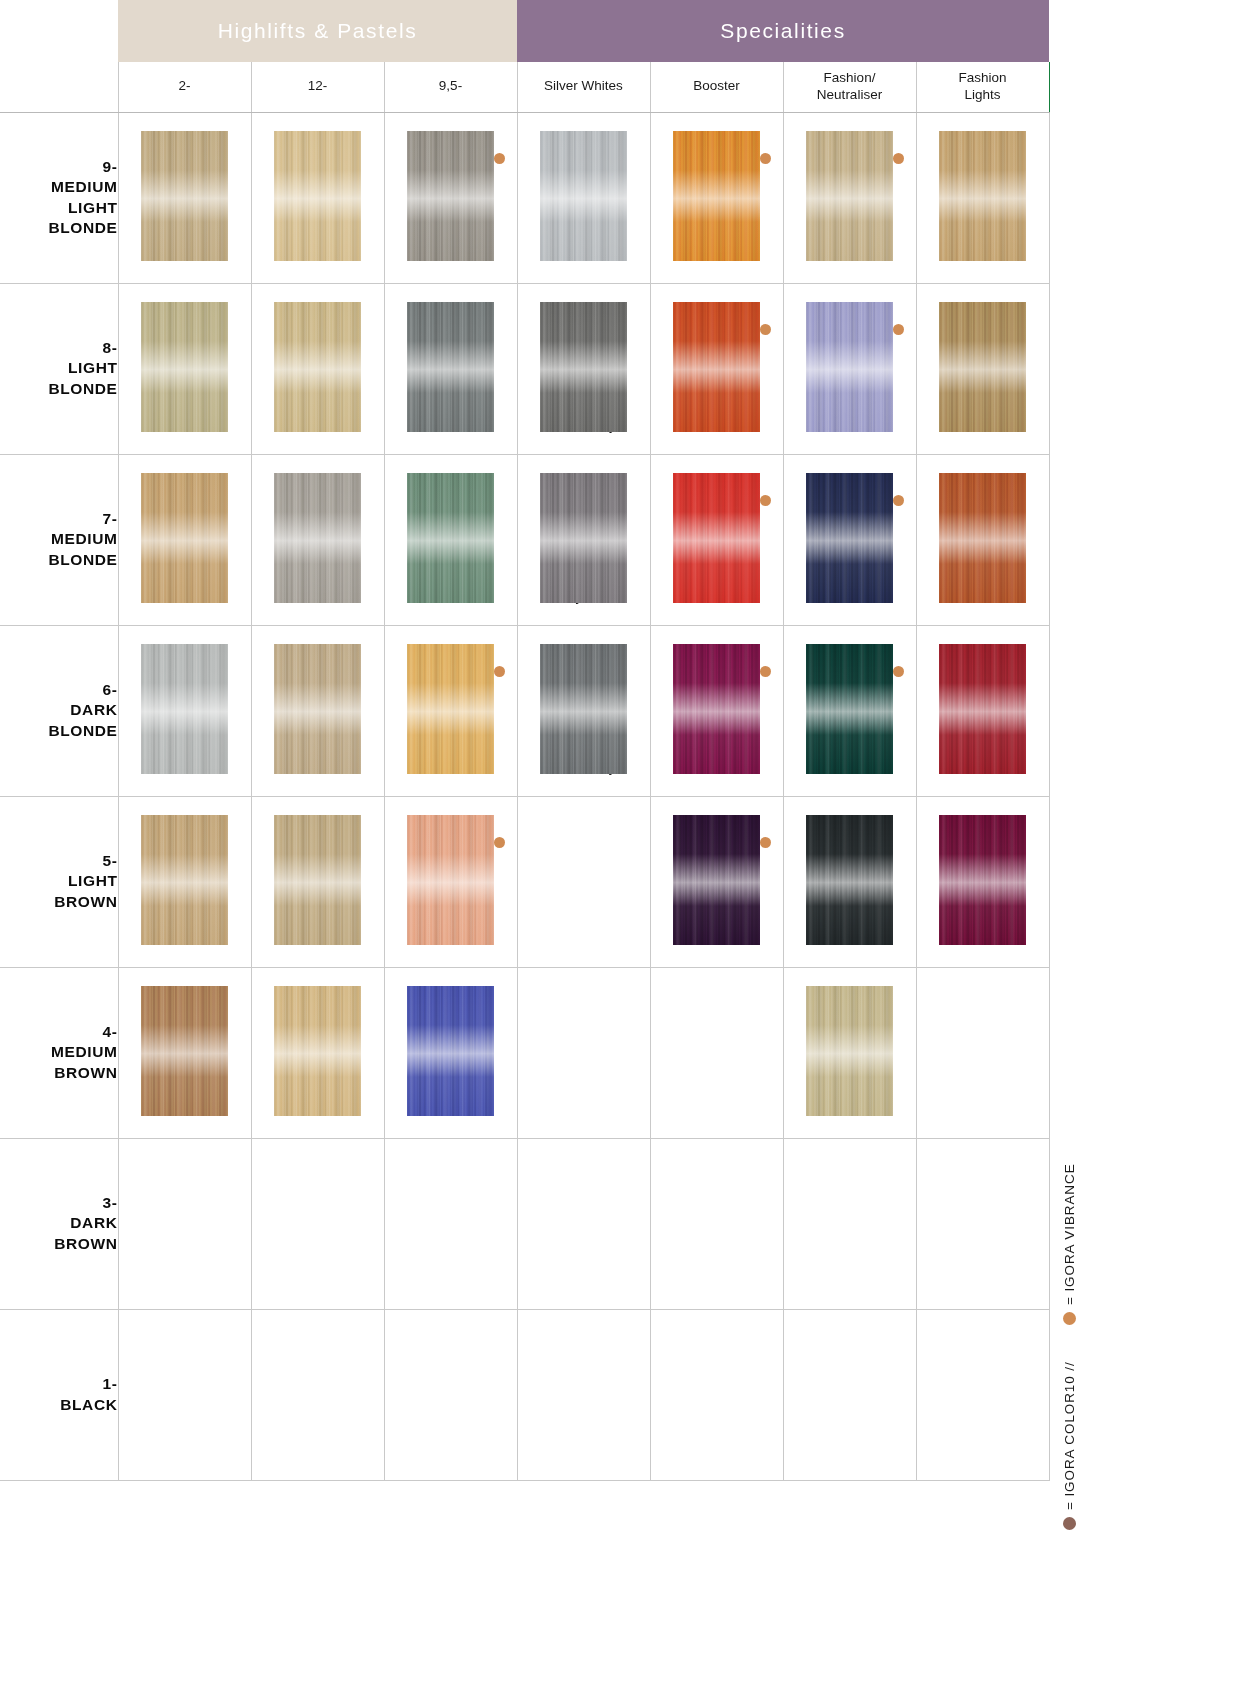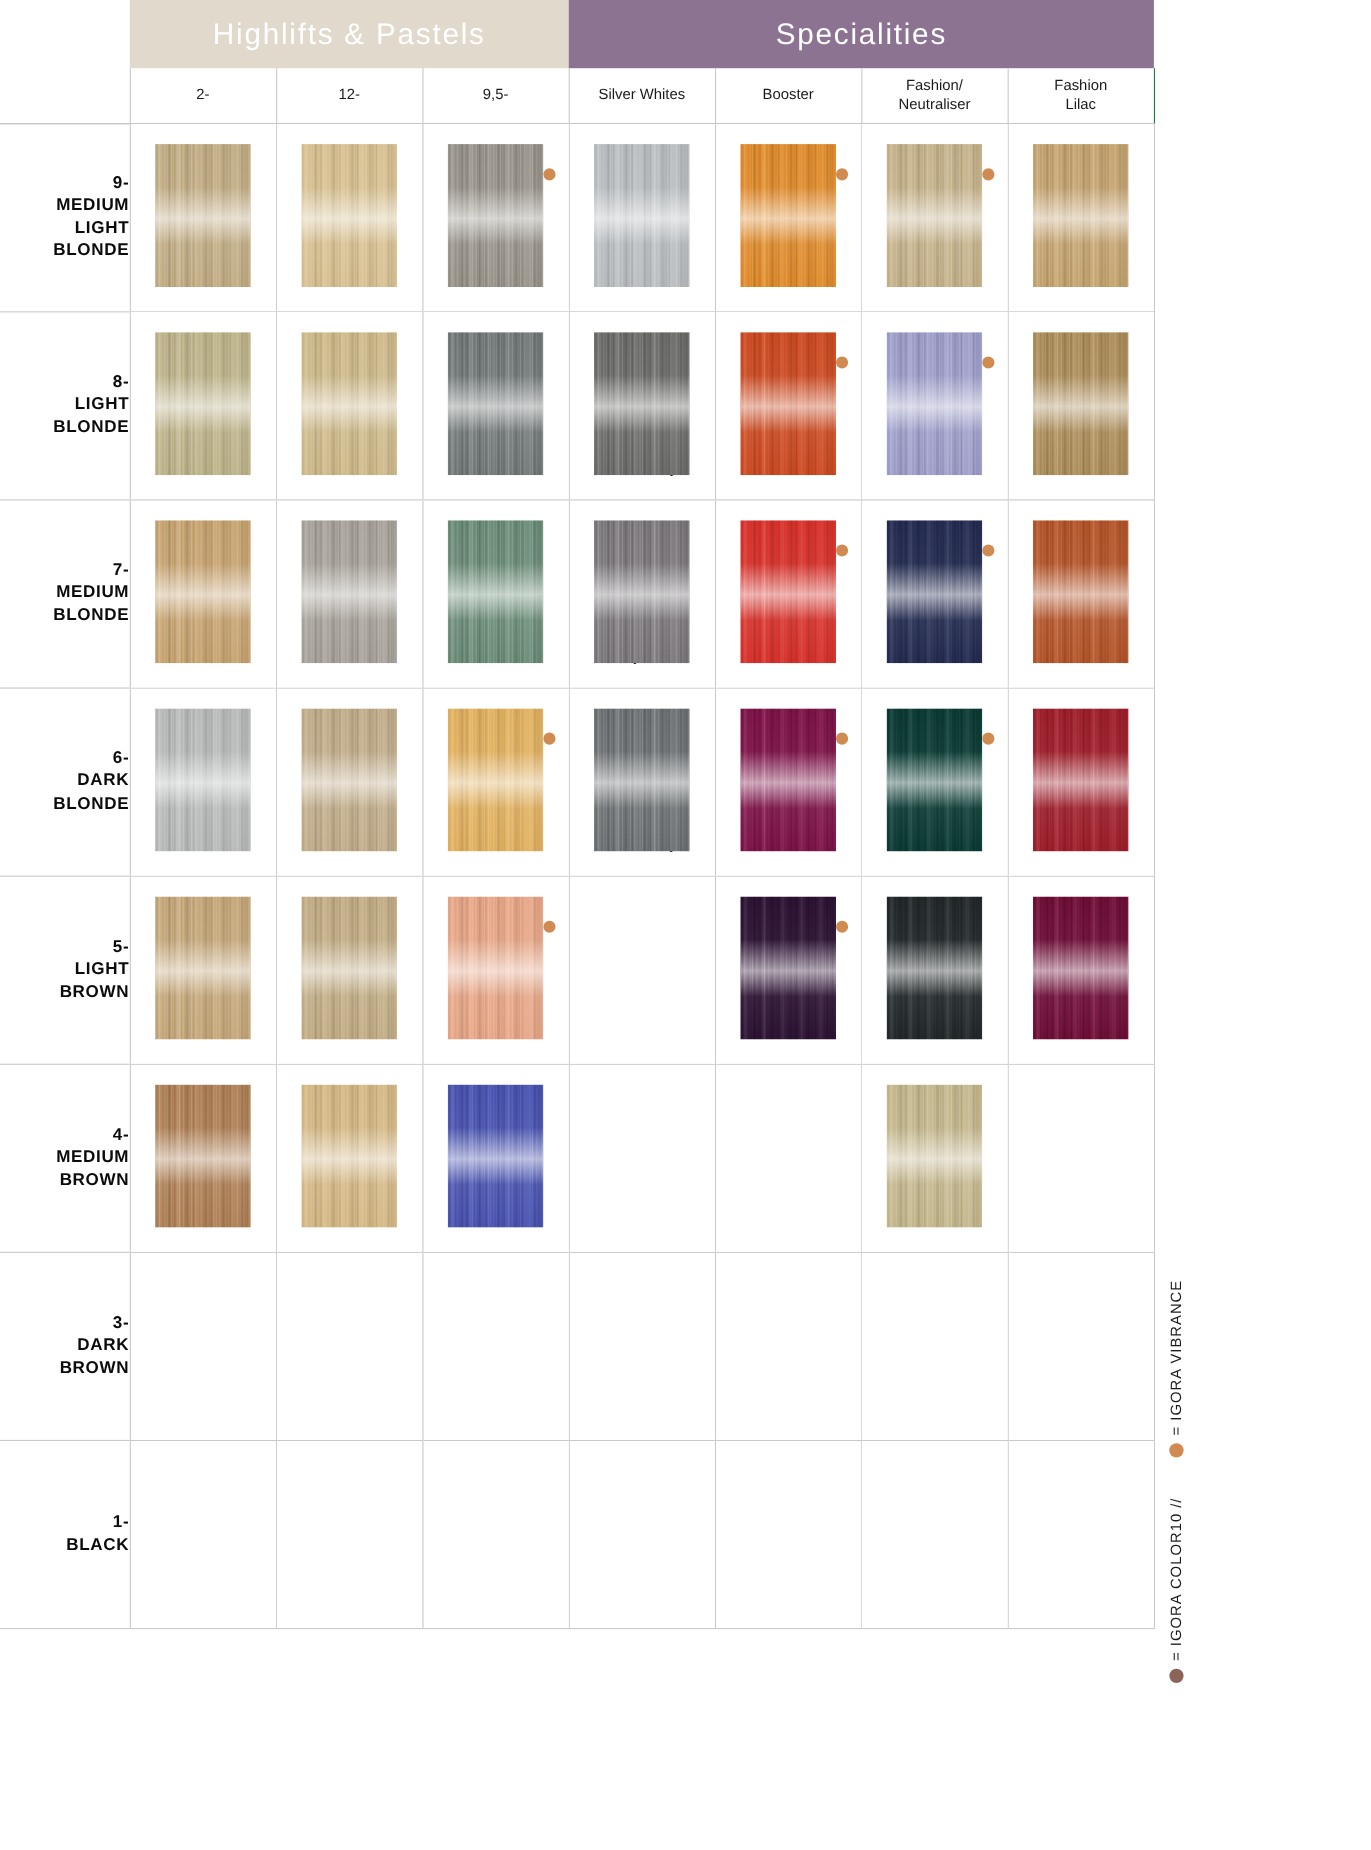--- a/index.html
+++ b/index.html
@@ -36,21 +36,21 @@
   col.c-label { width: 118px; }
   col.c-sw    { width: 133px; }
 
   
   .banner-blank { height: 62px; background: #ffffff; border: 0; }
   .banner {
     height: 62px;
     text-align: center;
     vertical-align: middle;
     color: #ffffff;
-    font-size: 27px;
+    font-size: 21px;
     letter-spacing: 1.6px;
     font-weight: 400;
   }
   .banner.beige  { background: #E2D9CD; }
   .banner.purple { background: #8D7392; }
 
   
   .subhdr-blank { height: 50px; background:#ffffff; border-bottom: 1px solid #b9b9b9; }
   .subhdr {
     height: 50px;
@@ -206,21 +206,21 @@
           <td class="banner purple" colspan="4">Specialities</td>
         </tr>
       <tr>
         <td class="subhdr-blank"></td>
       <td class="subhdr"><span>2-</span></td>
           <td class="subhdr"><span>12-</span></td>
           <td class="subhdr"><span>9,5-</span></td>
           <td class="subhdr"><span>Silver Whites</span></td>
           <td class="subhdr"><span>Booster</span></td>
           <td class="subhdr"><span>Fashion/</span><br><span>Neutraliser</span></td>
-          <td class="subhdr last"><span>Fashion</span><br><span>Lilac</span></td>
+          <td class="subhdr last"><span>Fashion</span><br><span>Lights</span></td>
         </tr>
     </thead>
     <tbody>
         <tr>
           <td class="rowlabel"><span>9-</span><br><span>MEDIUM</span><br><span>LIGHT</span><br><span>BLONDE</span></td>
           <td class="cell">
             <div class="swatch-wrap">
               <div class="swatch">
                 <div class="base" style="background: rgb(195, 174, 134);"></div>
                 <div class="strands2"></div>

